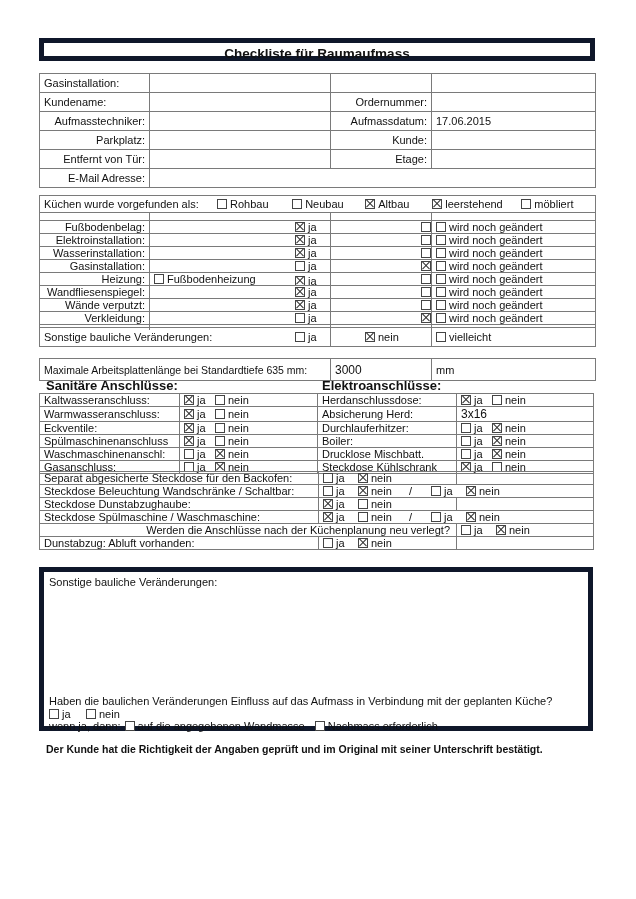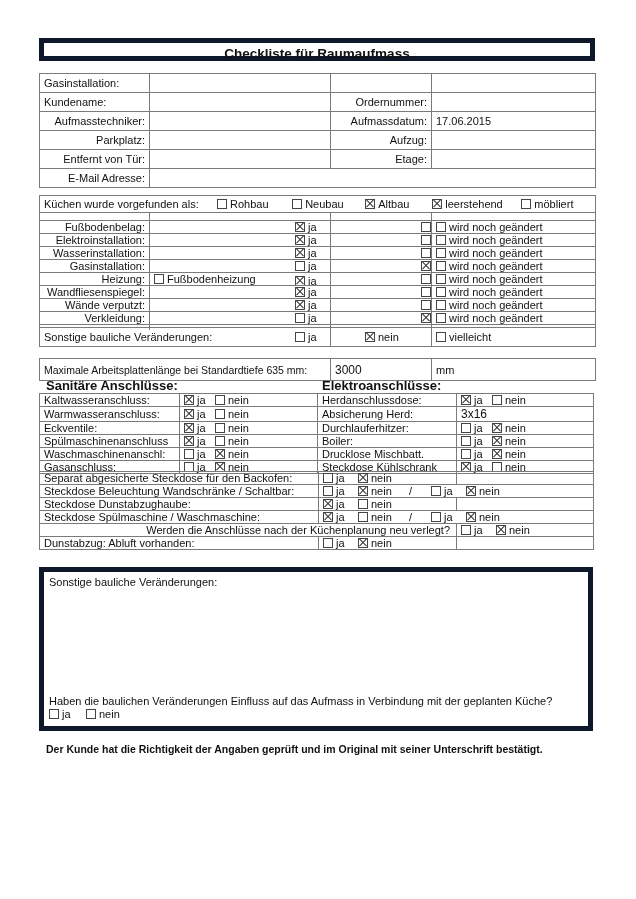--- a/index.html
+++ b/index.html
@@ -44,21 +44,21 @@
   </tr>
   <tr>
     <td class="r">Aufmasstechniker:</td>
     <td></td>
     <td class="r">Aufmassdatum:</td>
     <td>17.06.2015</td>
   </tr>
   <tr>
     <td class="r">Parkplatz:</td>
     <td></td>
-    <td class="r">Aufzug:</td>
+    <td class="r">Kunde:</td>
     <td></td>
   </tr>
   <tr>
     <td class="r">Entfernt von Tür:</td>
     <td></td>
     <td class="r">Etage:</td>
     <td></td>
   </tr>
   <tr>
     <td class="r">E-Mail Adresse:</td>
@@ -271,15 +271,18 @@
   </tr>
 </tbody>
   </table>
 
 <div class="box" style="left:39px; top:567px; width:554px; height:164px;">
   <div class="abs" style="left:5px; top:4px;">Sonstige bauliche Veränderungen:</div>
   <div class="abs" style="left:5px; top:123px;">Haben die baulichen Veränderungen Einfluss auf das Aufmass in Verbindung mit der geplanten Küche?</div>
   <div class="abs" style="left:5px; top:136px;">
     <span class="cb"></span><span style="display:inline-block;width:24px;">ja</span><span class="cb"></span><span>nein</span>
   </div>
+  <div class="abs" style="left:5px; top:148px;">
+    <span style="margin-right:4px;">wenn ja, dann:</span><span class="cb"></span><span style="margin-right:10px;">auf die angegebenen Wandmasse</span><span class="cb"></span><span>Nachmass erforderlich</span>
+  </div>
 </div>
 
 <div class="abs" style="left:46px; top:743px; font-weight:bold; font-size:10.5px;">Der Kunde hat die Richtigkeit der Angaben geprüft und im Original mit seiner Unterschrift bestätigt.</div>
 
 </body></html>

